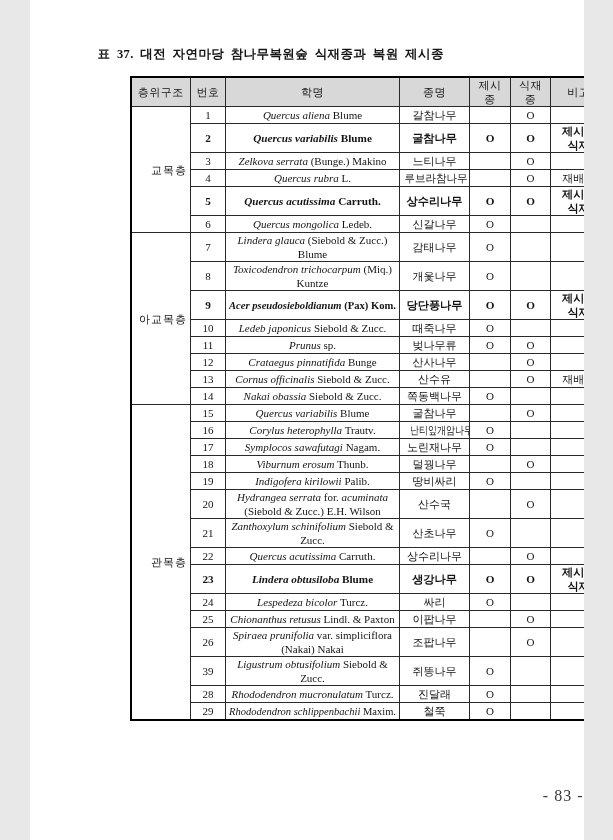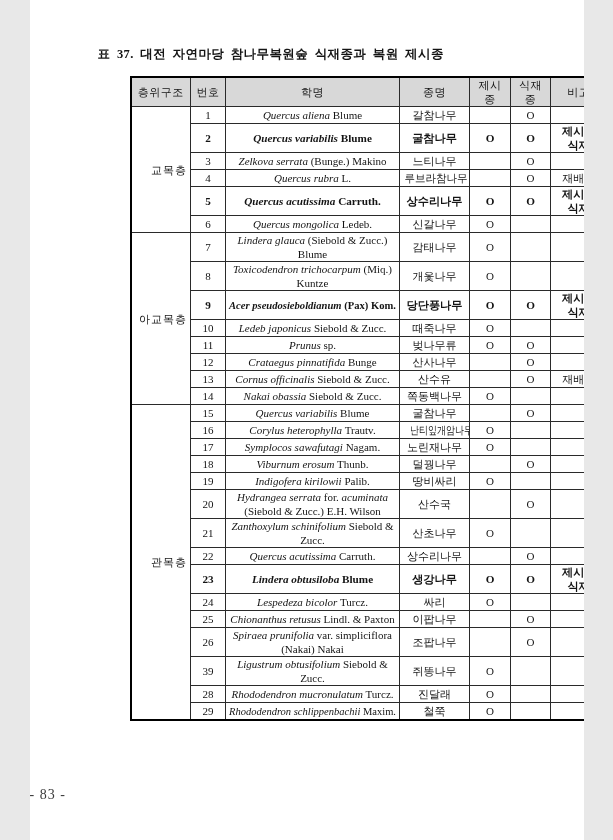--- a/index.html
+++ b/index.html
@@ -31,22 +31,22 @@
   td.sci i { font-style:italic; }
   td.group { text-align:right; letter-spacing:1px; }
   td.note { text-align:center; white-space:pre-line; font-size:10.5px; line-height:12px; }
   tr.emph { font-weight:bold; }
   tr.emph td { font-size:11.2px; }
   .fitline { display:inline-block; }
   .fitline.nowrap { white-space:nowrap; }
   td.sci .fitline { transform-origin:0 50%; }
   td.c .fitline { transform-origin:50% 50%; }
   .pageno {
-    position:absolute; left:0; right:0; top:787px; text-align:left;
-    font-size:14px; letter-spacing:1px; color:#3a3a3a;
+    position:absolute; left:0; right:0; top:787px; text-align:right;
+    font-size:16px; letter-spacing:1px; color:#3a3a3a;
   }
 </style>
 </head>
 <body>
 
 <div class="page">
   <div class="caption">표 37. 대전 자연마당 참나무복원숲 식재종과 복원 제시종</div>
 
   <div class="tbl-wrap">
     <table class="species">

